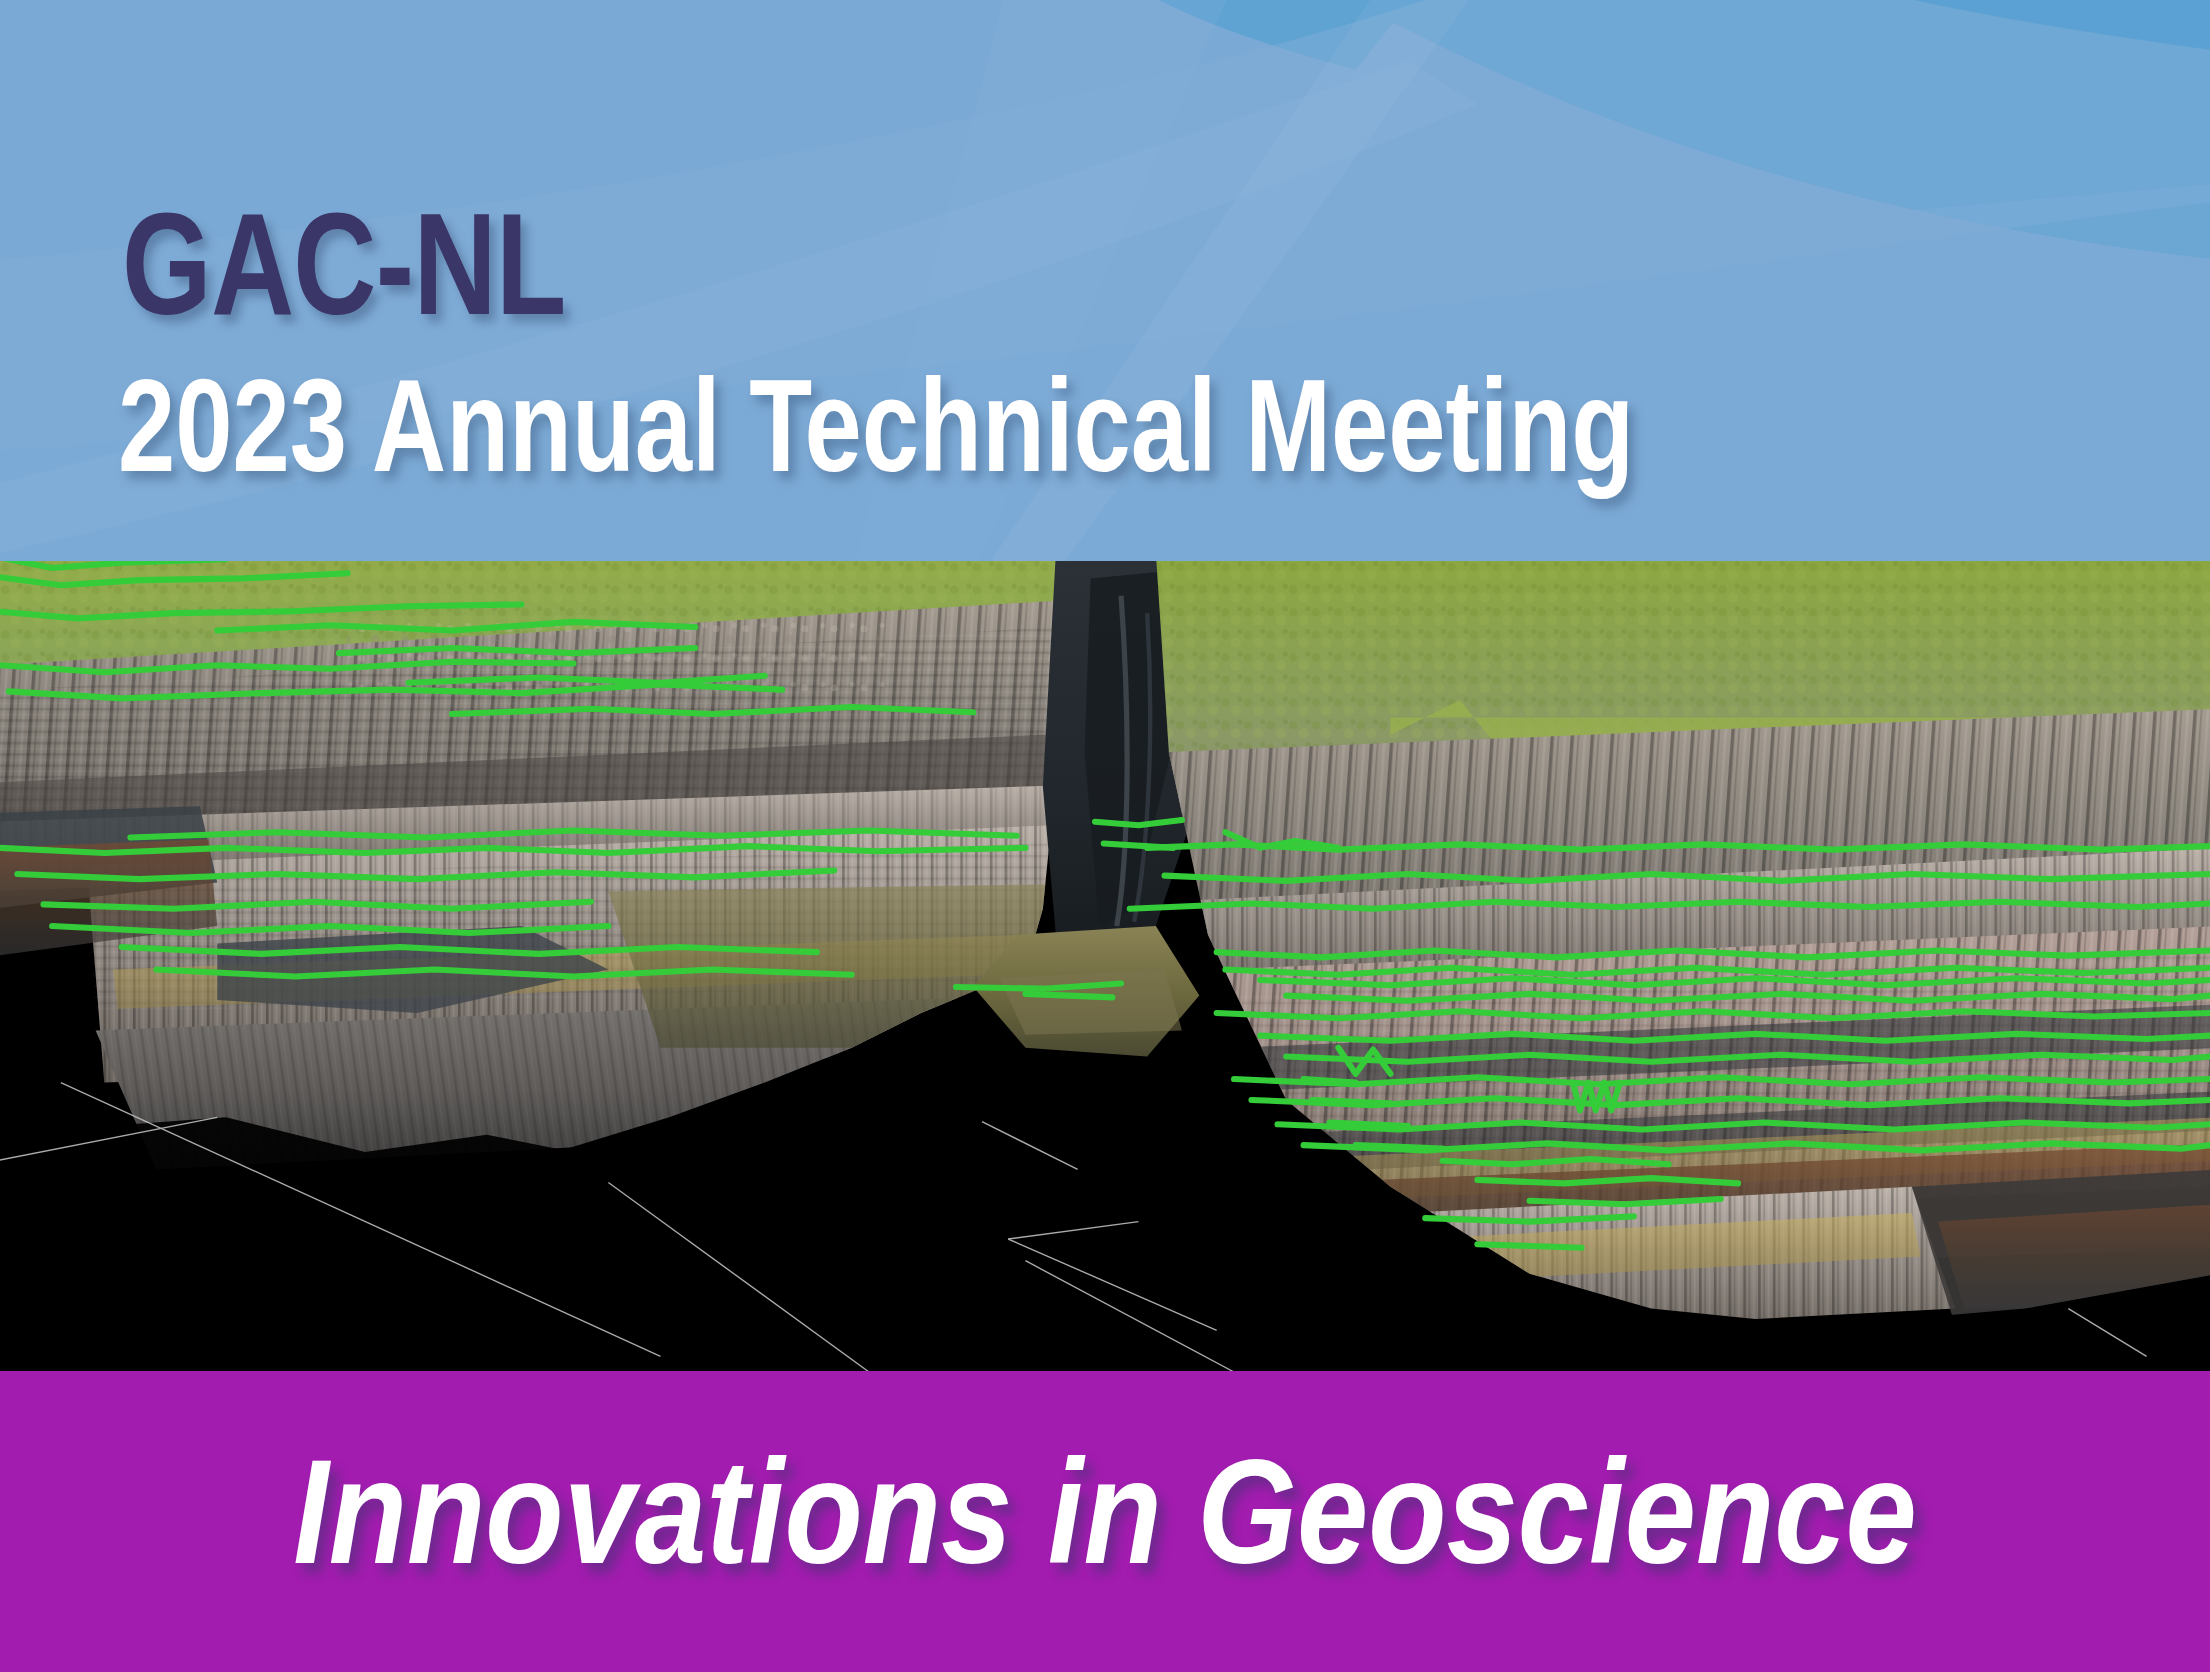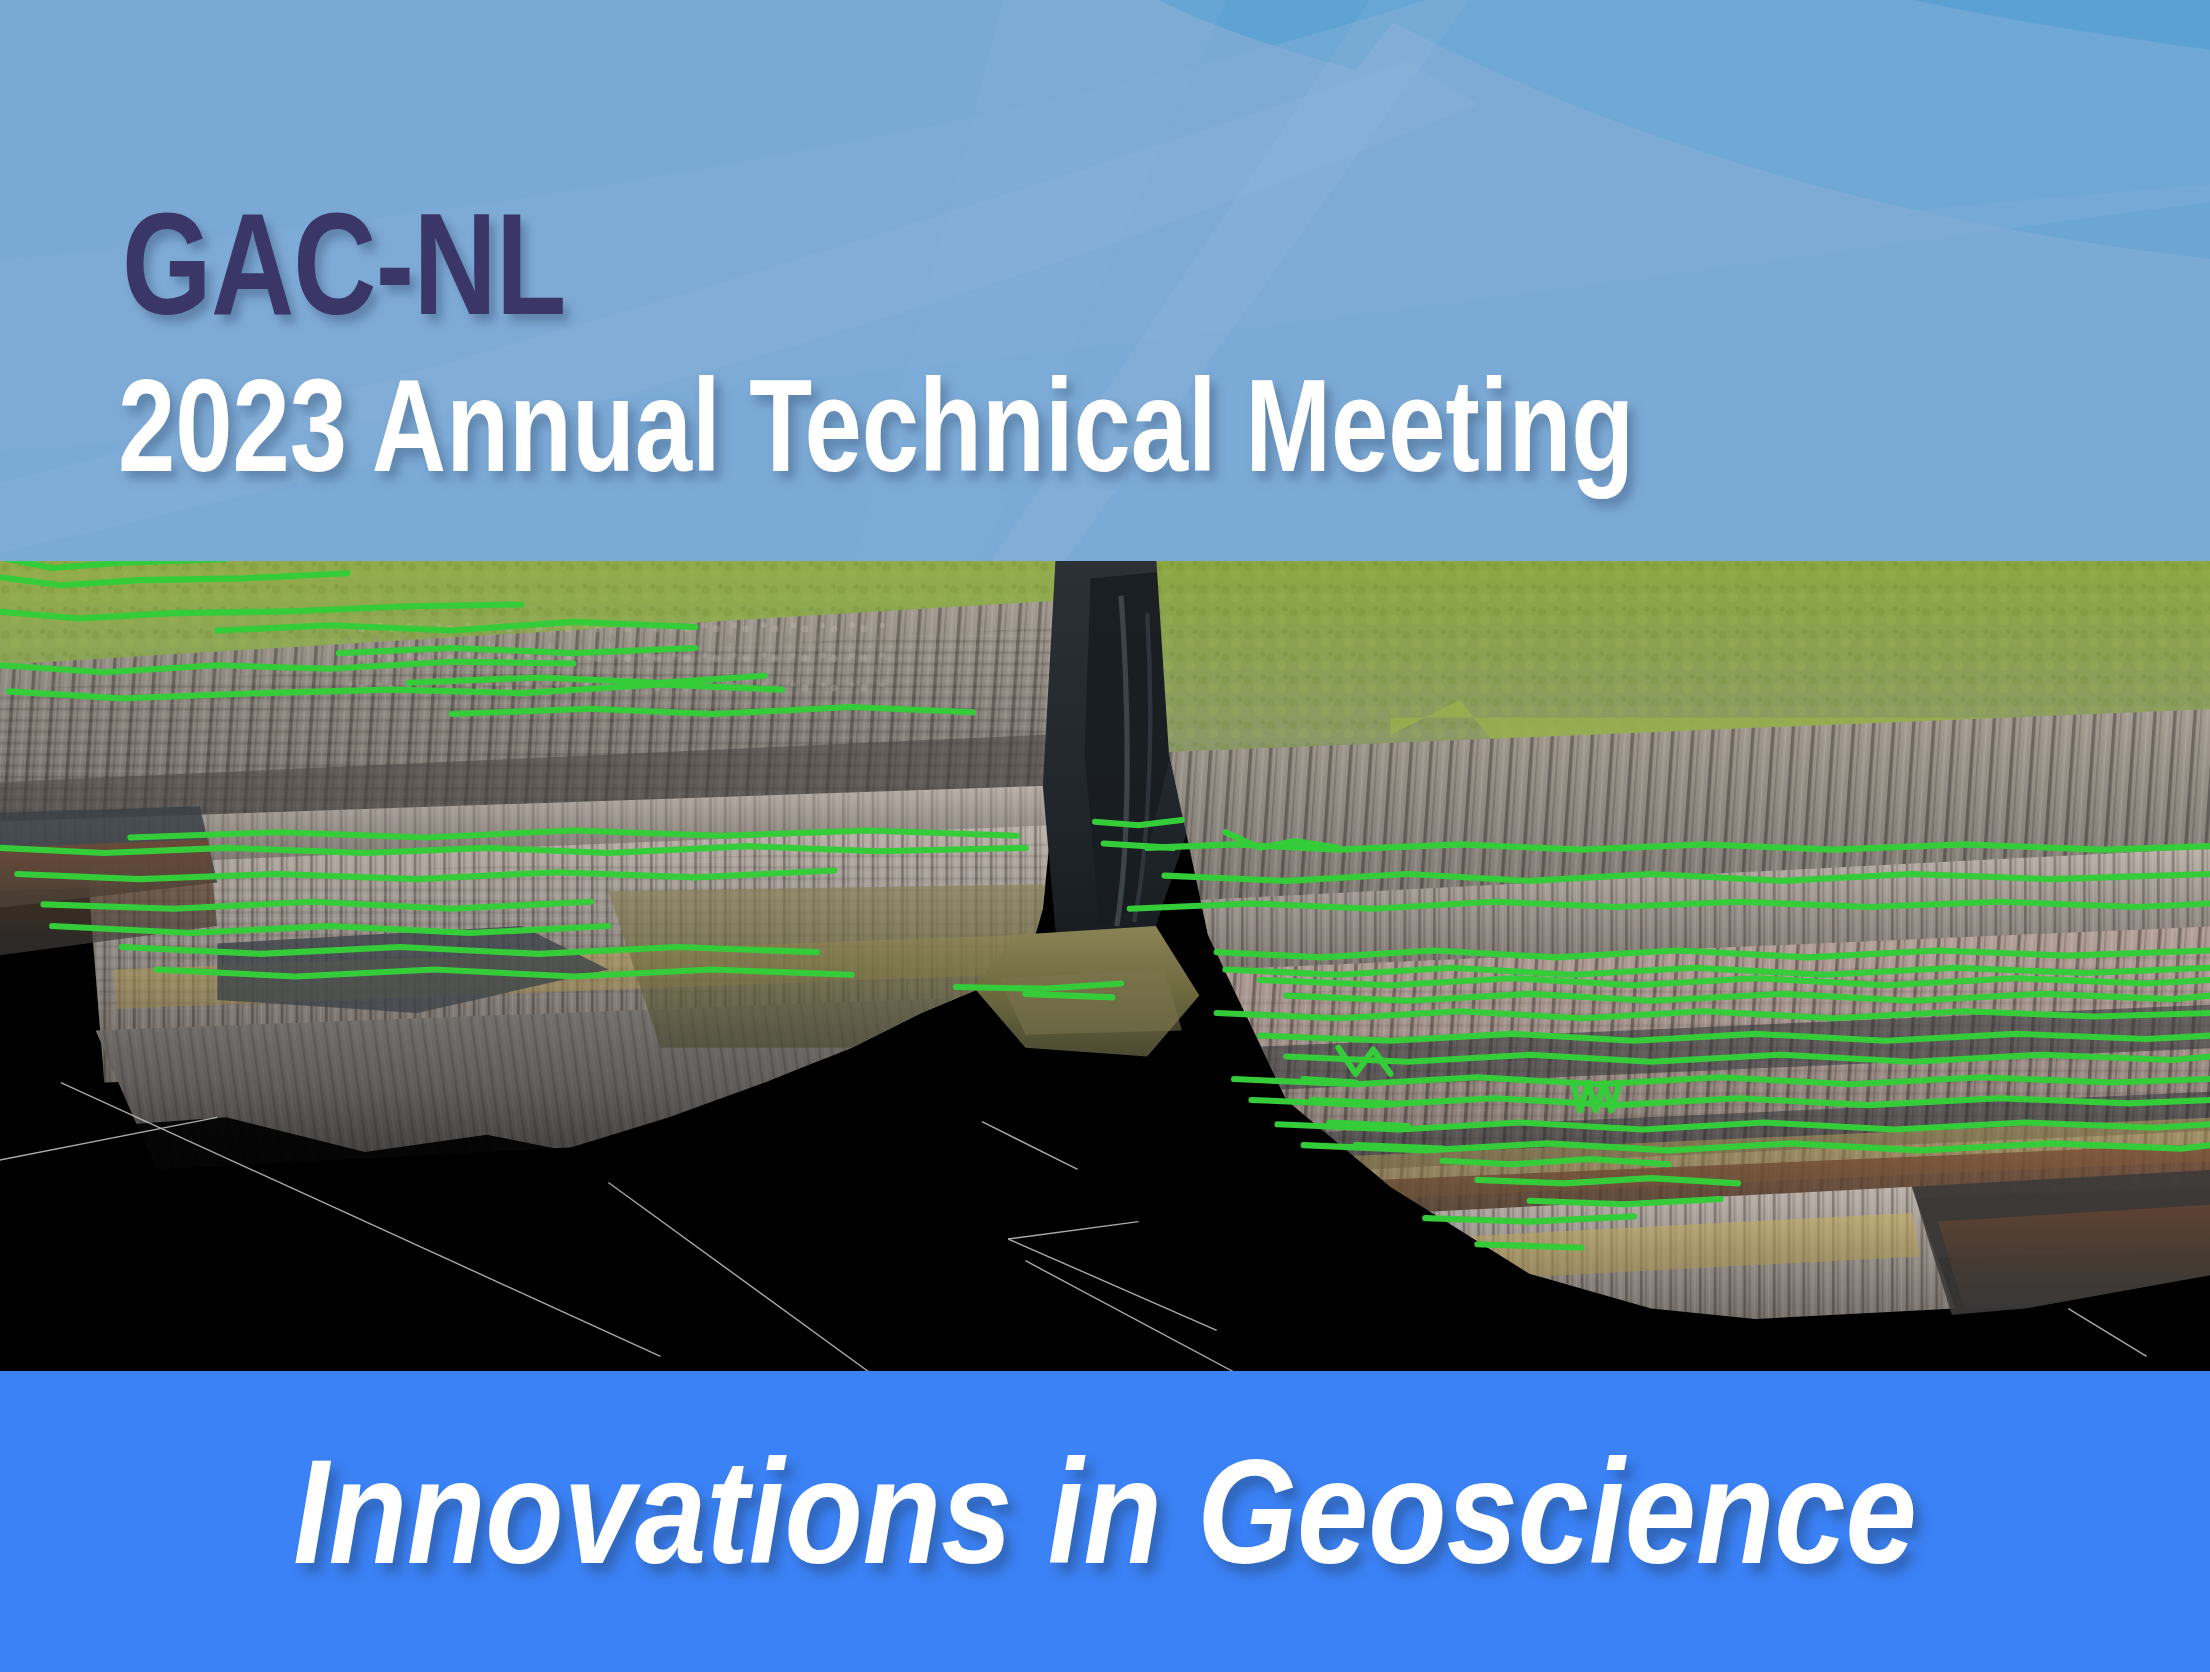--- a/index.html
+++ b/index.html
@@ -53,21 +53,21 @@
   .photo{
     position:absolute;left:0;top:561px;width:2210px;height:811px;
     background:#000000;
     overflow:hidden;
   }
   .photo-svg{position:absolute;left:0;top:0;width:2210px;height:811px;display:block;}
 
   
   .footer{
     position:absolute;left:0;top:1371px;width:2210px;height:302px;
-    background:#3b82f6;
+    background:#a21caf;
     overflow:hidden;
   }
   .tagline{
     position:absolute;left:0;top:66px;width:2210px;
     text-align:center;
     font-size:149px;
     font-weight:700;
     font-style:italic;
     color:#ffffff;
     line-height:1;

